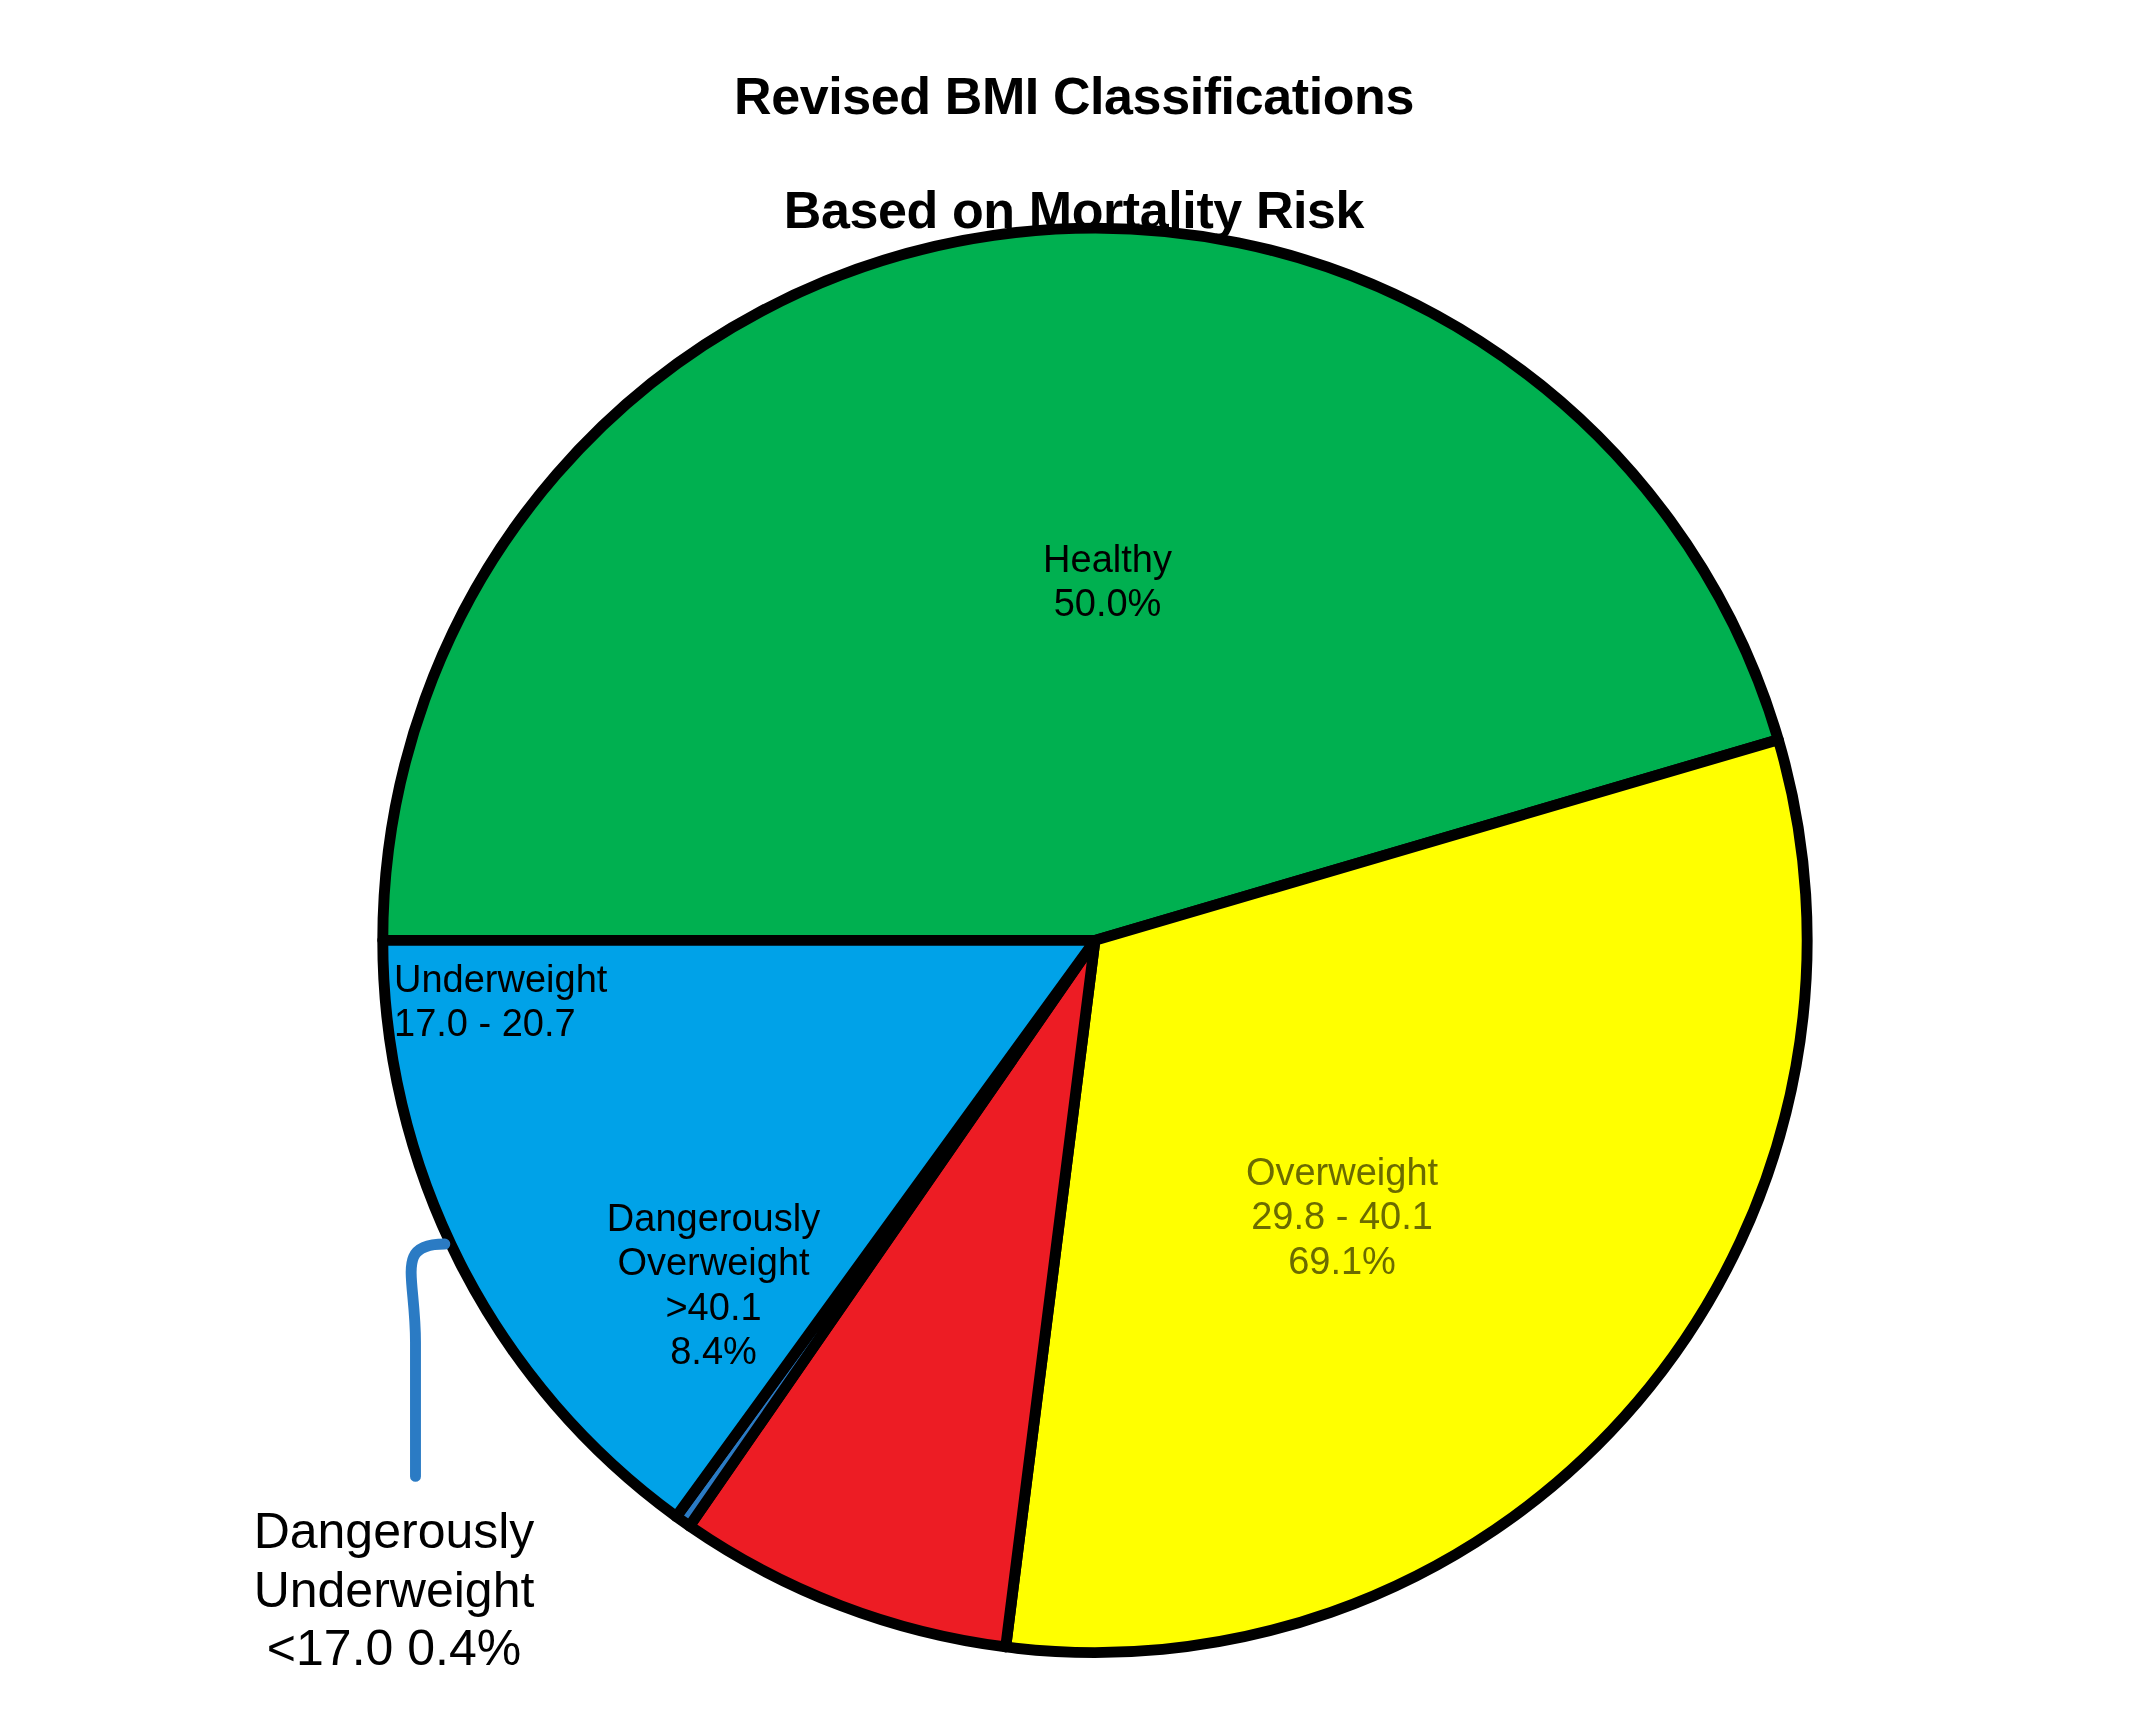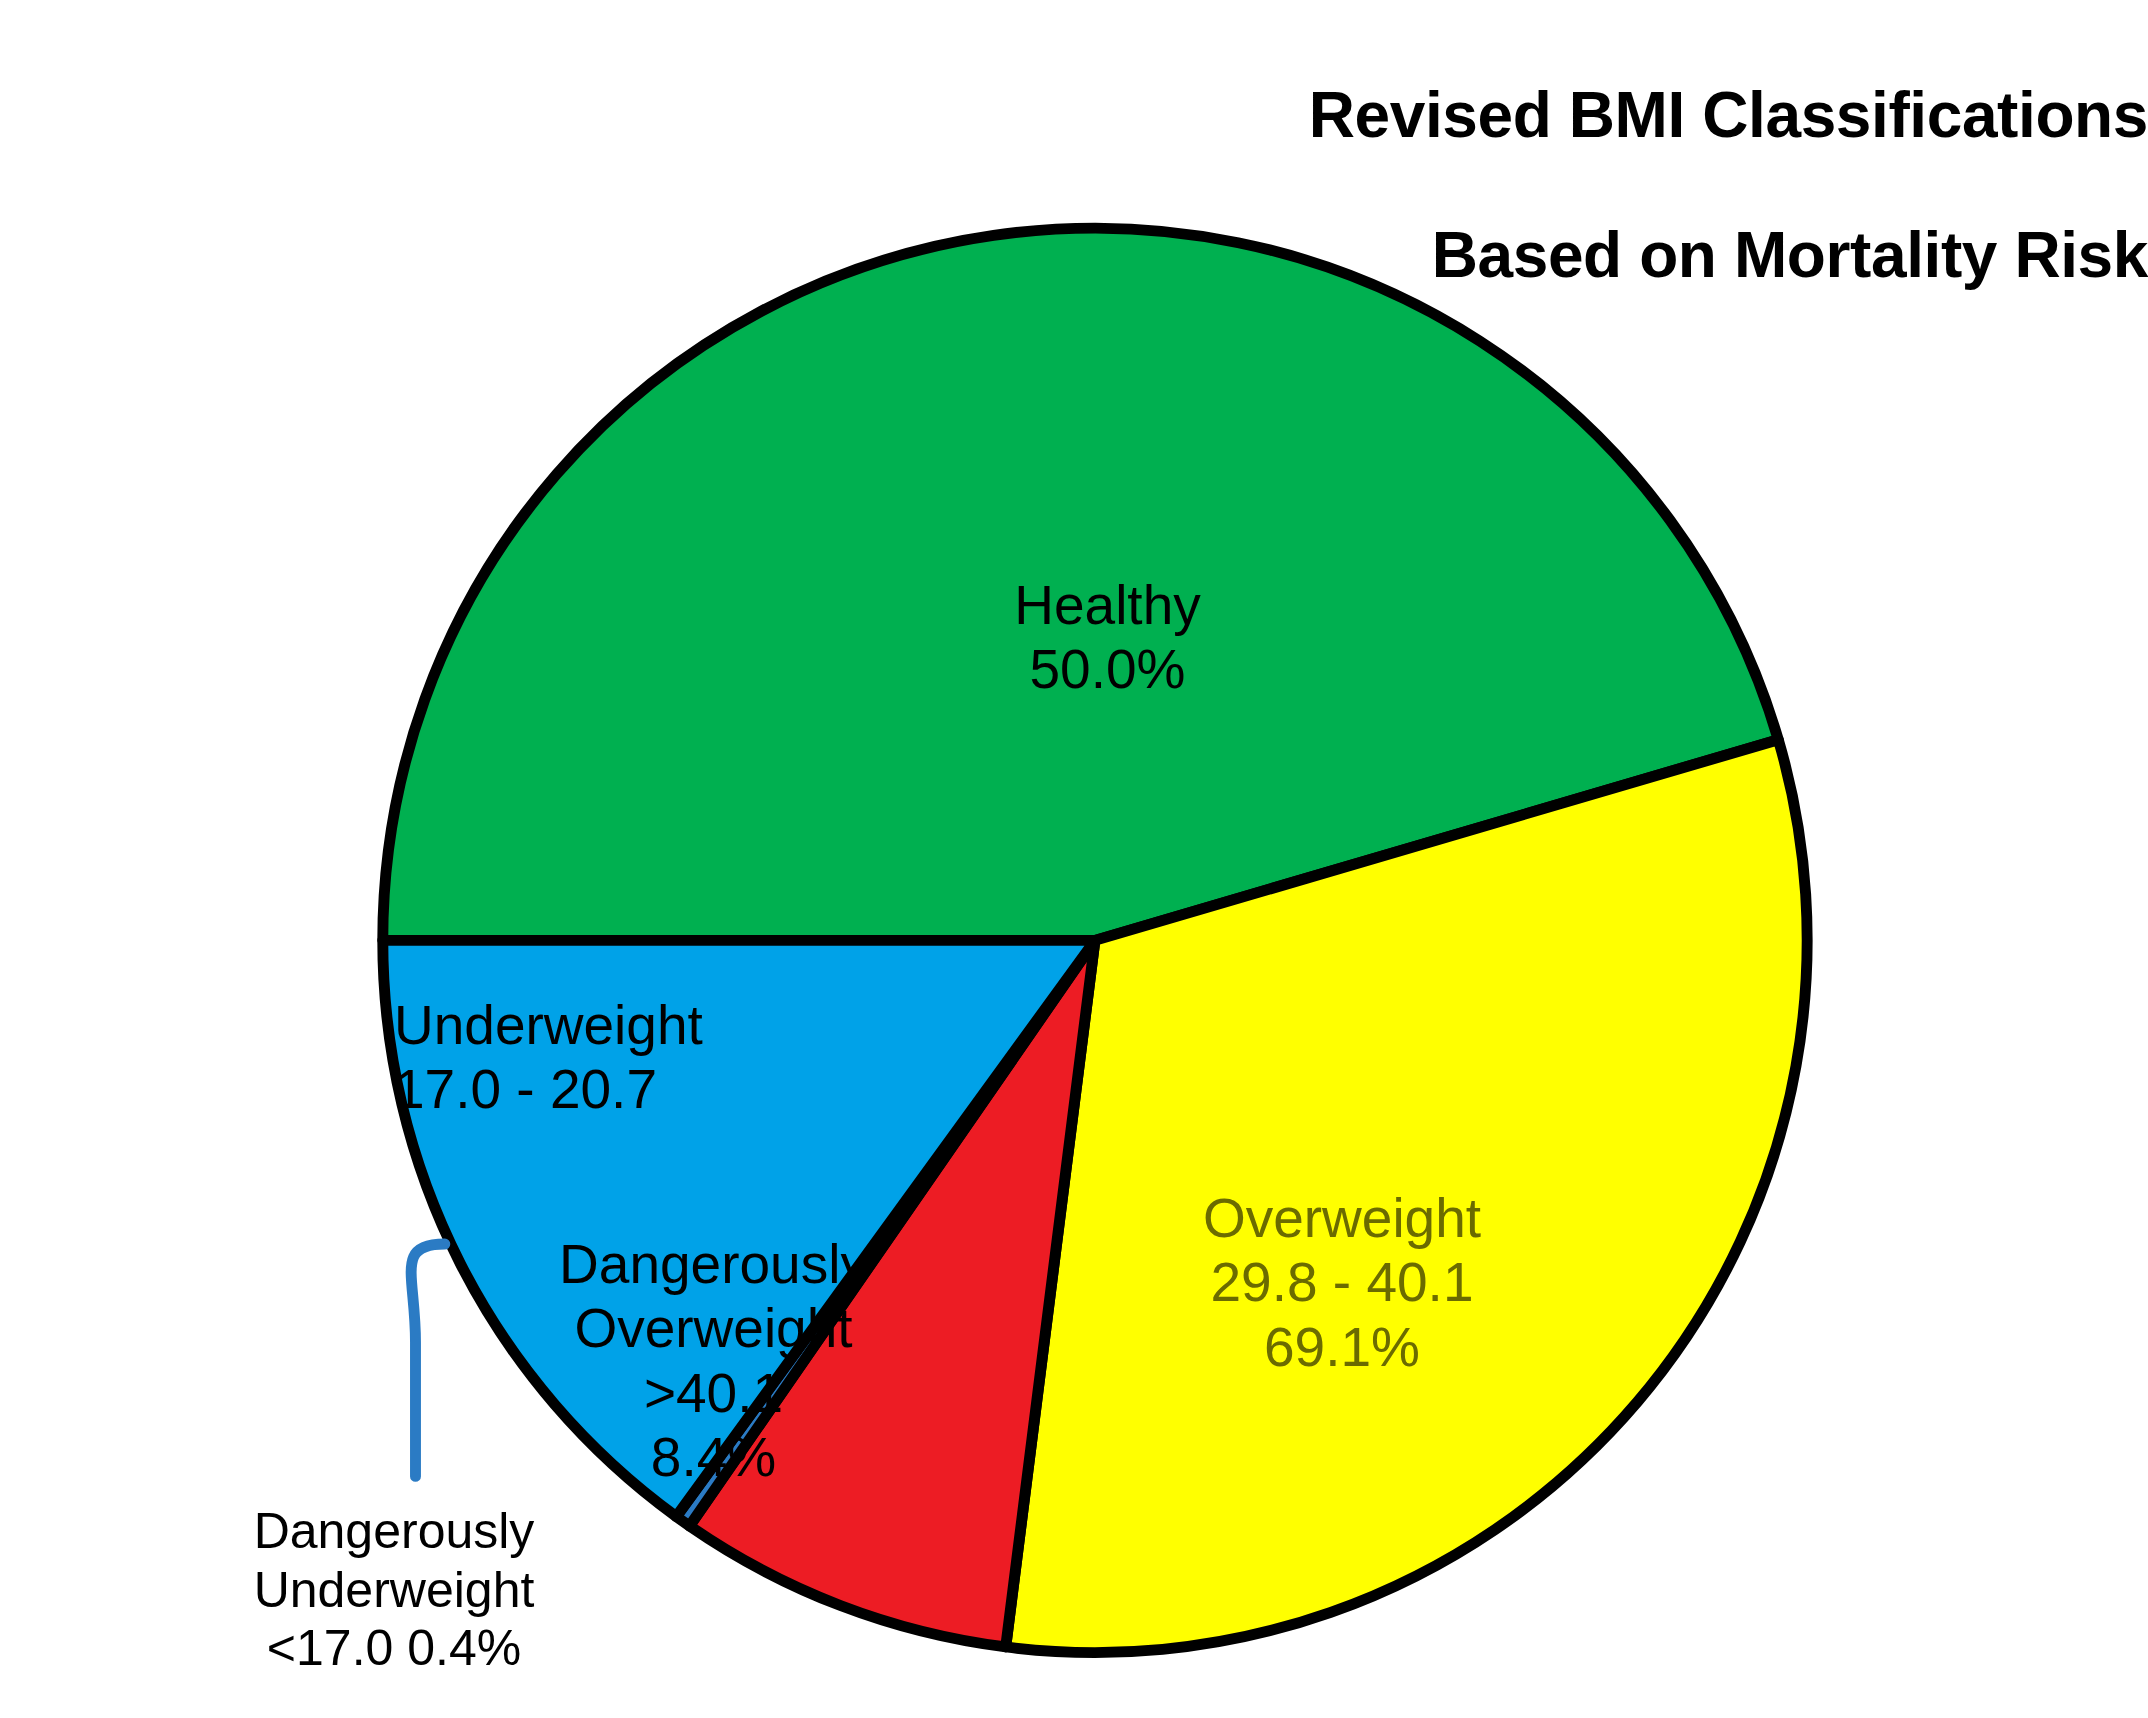--- a/index.html
+++ b/index.html
@@ -24,22 +24,22 @@
     width: 2148px;
     height: 1718px;
   }
 
   
   #chart-title {
     position: absolute;
     left: 0;
     top: 11.7px;
     width: 2148px;
-    text-align: right;
-    font-size: 64px;
+    text-align: center;
+    font-size: 52px;
     font-weight: bold;
     line-height: 1.09;
     letter-spacing: -0.4px;
     color: #000000;
     white-space: pre-line;
   }
   #chart-title .title-line {
     display: block;
   }
 
@@ -49,25 +49,24 @@
     left: 0;
     top: 0;
     width: 2148px;
     height: 1718px;
   }
 
   
   .slice-label {
     position: absolute;
     text-align: center;
-    font-size: 55px;
+    font-size: 38px;
     line-height: 1.17;
     color: #000000;
     white-space: nowrap;
-    margin-top: 36px;
   }
   .slice-label .lbl-line { display: block; }
 
   #label-healthy {
     left: 856px;
     top: 537px;
     width: 503px;
   }
   #label-underweight {
     left: 394px;

